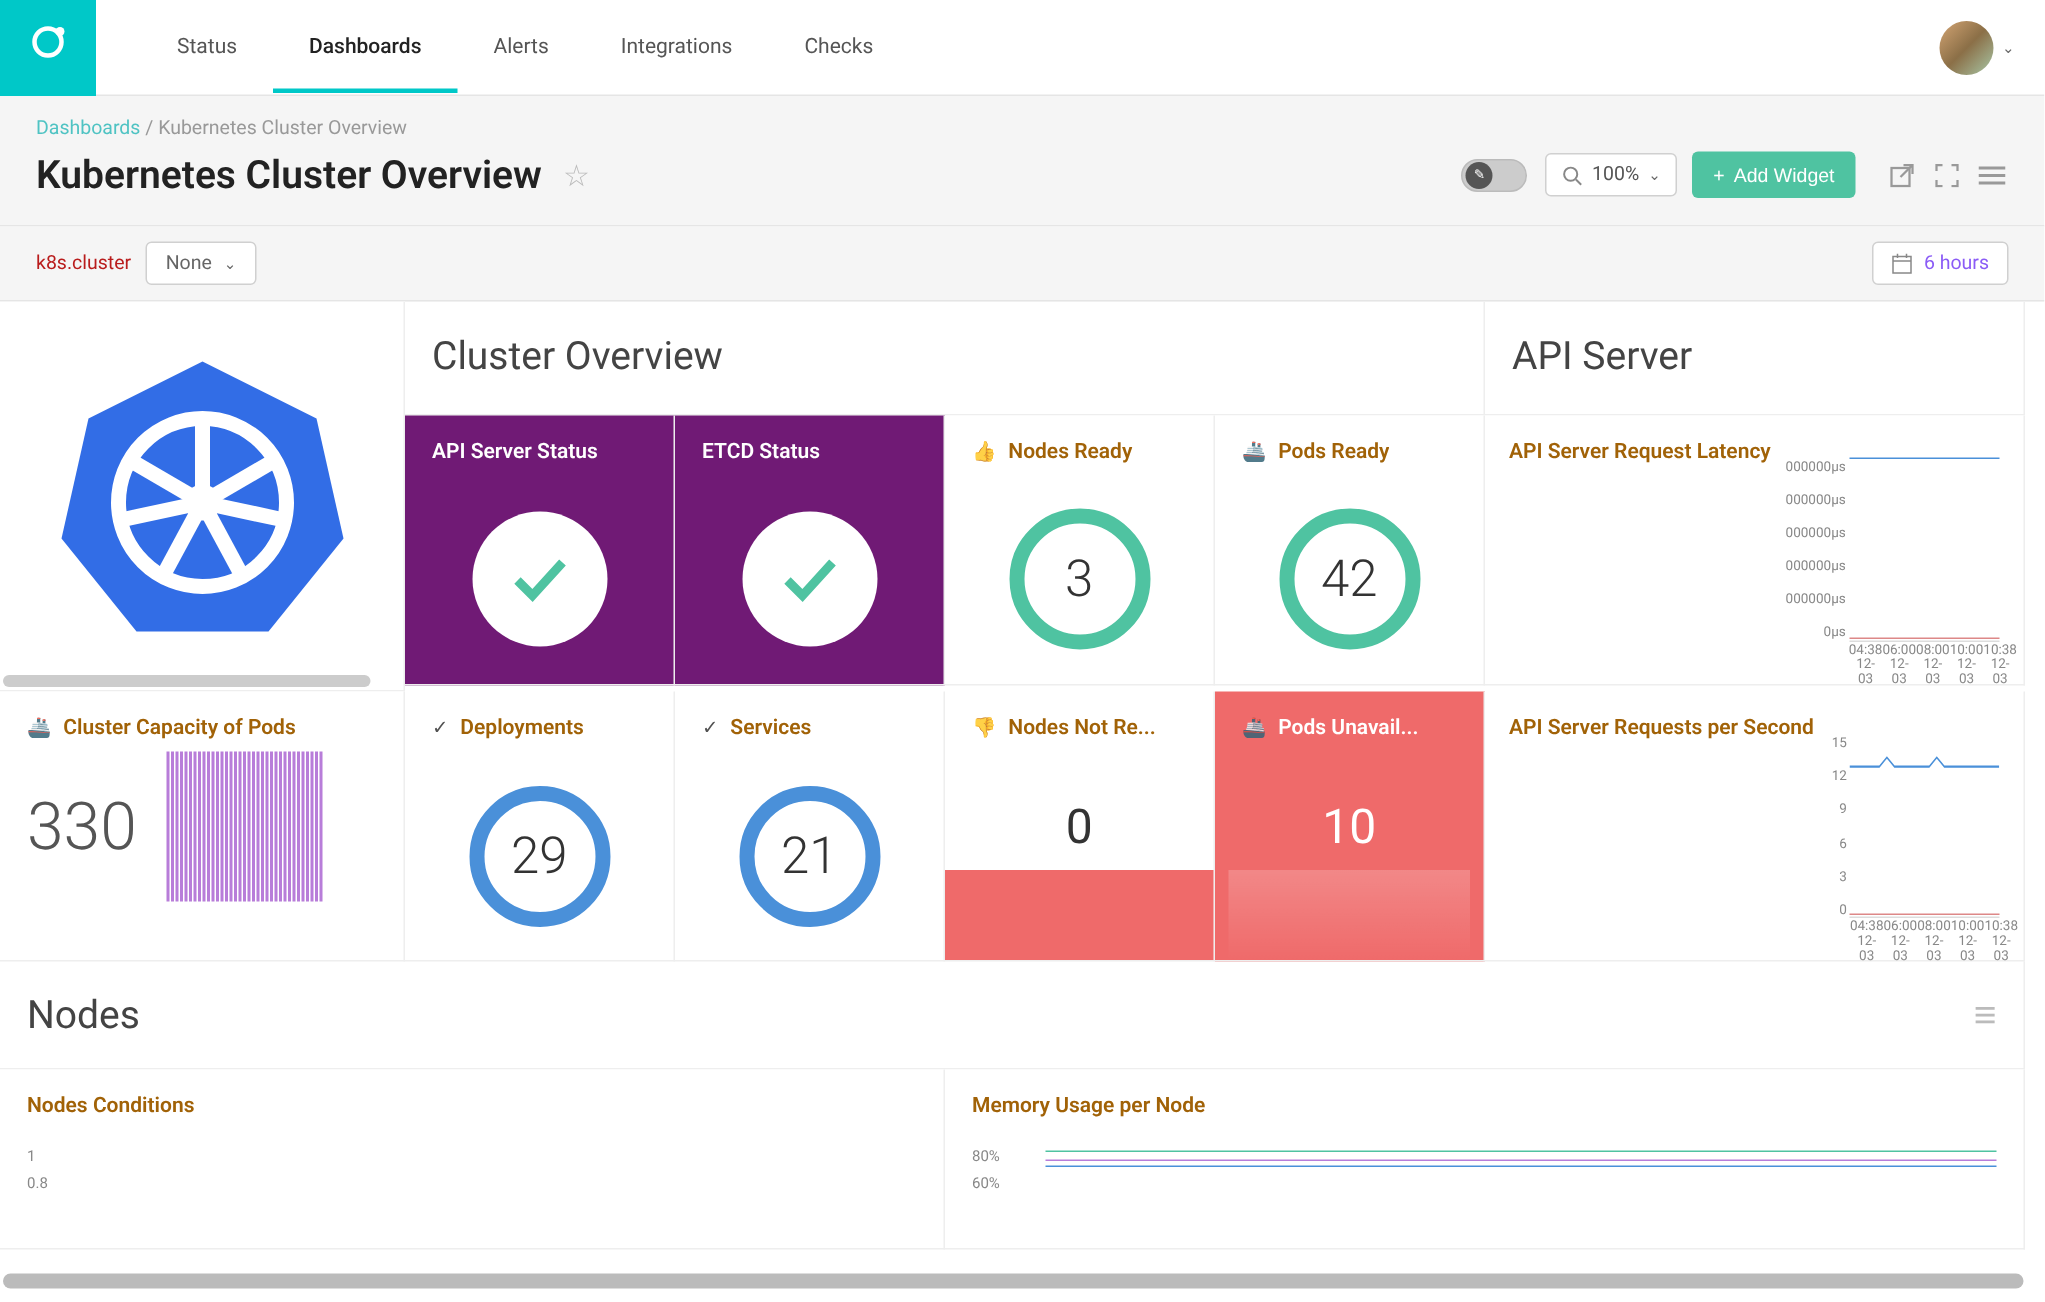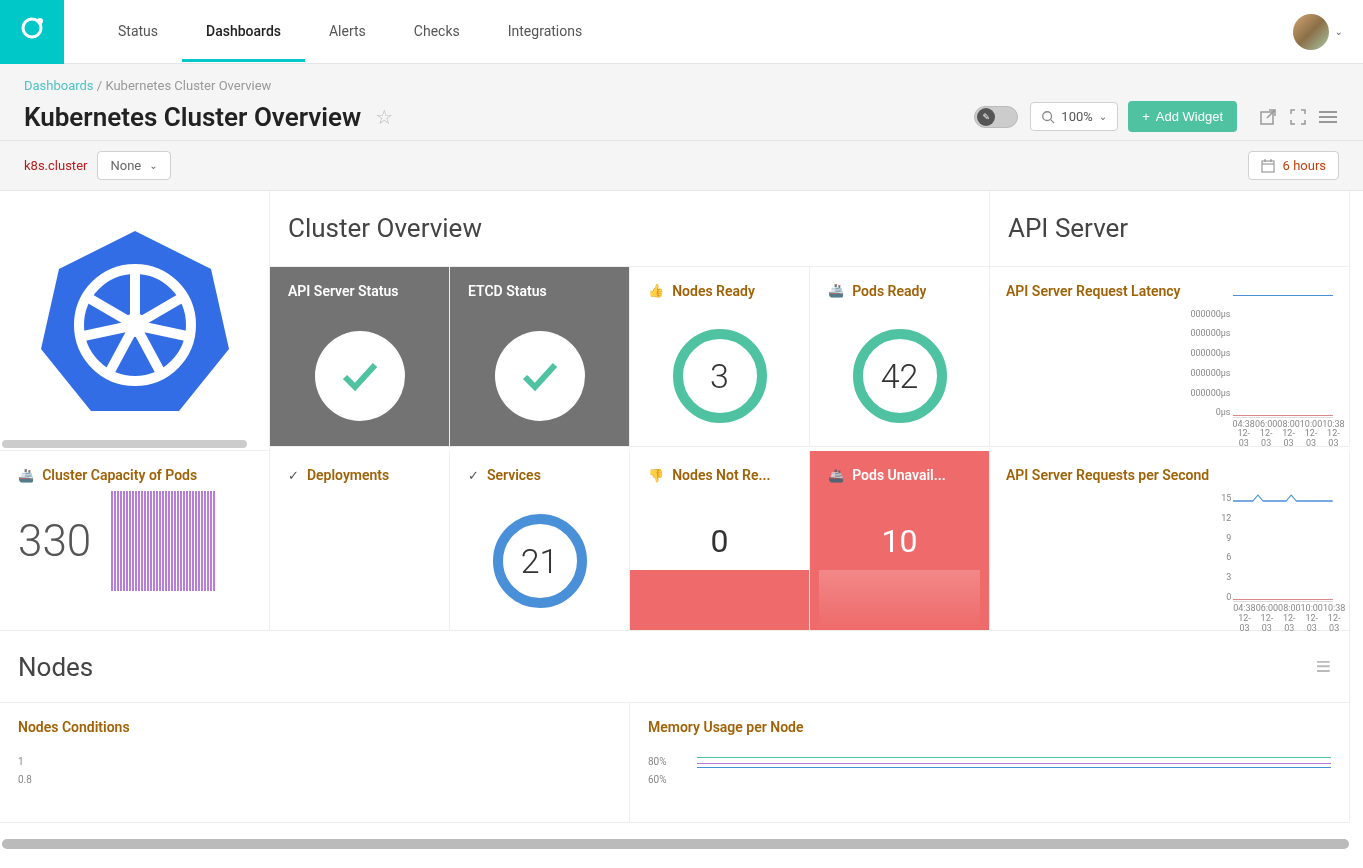--- a/index.html
+++ b/index.html
@@ -11,48 +11,48 @@
 .logo svg { width: 32px; height: 32px; }
 .nav-items { display: flex; gap: 0; margin-left: 30px; }
 .nav-item { padding: 22px 24px 20px; color: #555; font-size: 14px; cursor: pointer; border-bottom: 3px solid transparent; }
 .nav-item.active { color: #222; font-weight: 500; border-bottom-color: #00c8c8; }
 .nav-spacer { flex: 1; }
 .avatar { width: 36px; height: 36px; border-radius: 50%; background: linear-gradient(135deg,#d4a574 0%,#8b6f47 50%,#a8c8a8 100%); margin-right: 6px; }
 .avatar-wrap { display: flex; align-items: center; margin-right: 20px; cursor: pointer; }
 .chev { font-size: 10px; color: #666; }
 
 
-.header { background: #f5f5f5; border-bottom: 1px solid #e5e5e5; padding: 14px 24px 8px; }
+.header { background: #f5f5f5; border-bottom: 1px solid #e5e5e5; padding: 14px 24px 18px; }
 .breadcrumb { font-size: 13px; color: #999; margin-bottom: 8px; }
 .breadcrumb a { color: #4fc3c3; text-decoration: none; }
 .title-row { display: flex; align-items: center; }
 .page-title { font-size: 26px; font-weight: 600; color: #222; }
 .star { margin-left: 14px; color: #bbb; font-size: 20px; cursor: pointer; }
 .title-spacer { flex: 1; }
 .toggle { width: 44px; height: 22px; background: #ccc; border-radius: 11px; position: relative; margin-right: 12px; border:1px solid #bbb; display:flex; align-items:center; }
 .toggle-knob { width: 18px; height: 18px; background: #555; border-radius: 50%; position: absolute; left: 2px; display:flex; align-items:center; justify-content:center; color:#fff; font-size:9px; }
 .zoom-sel { border: 1px solid #d0d0d0; border-radius: 4px; padding: 6px 10px; font-size: 13px; color: #555; background: #fff; display: flex; align-items: center; gap: 6px; margin-right: 10px; }
 .zoom-sel svg { width:14px; height:14px; }
 .add-widget { background: #4fc3a1; color: #fff; border: none; border-radius: 4px; padding: 8px 14px; font-size: 13px; display: flex; align-items: center; gap: 6px; cursor: pointer; margin-right: 12px; }
 .icon-btn { width: 22px; height: 22px; color: #999; cursor: pointer; margin-left: 8px; display:flex; align-items:center; justify-content:center; }
 
 
 .filter-bar { background: #f5f5f5; border-bottom: 1px solid #e5e5e5; padding: 10px 24px; display: flex; align-items: center; }
 .filter-label { font-size: 13px; color: #b91c1c; margin-right: 10px; }
 .filter-sel { border: 1px solid #d0d0d0; border-radius: 4px; padding: 6px 12px; font-size: 13px; color: #666; background: #fff; display: flex; align-items: center; gap: 8px; }
 .filter-spacer { flex: 1; }
-.time-sel { border: 1px solid #d0d0d0; border-radius: 4px; padding: 6px 12px; font-size: 13px; color: #c2410c; background: #fff; display: flex; align-items: center; gap: 8px; }
+.time-sel { border: 1px solid #d0d0d0; border-radius: 4px; padding: 6px 12px; font-size: 13px; color: #8b5cf6; background: #fff; display: flex; align-items: center; gap: 8px; }
 
 
 .dash { position: relative; height: 660px; overflow-y: auto; }
 .scroll-indicator-h { position:absolute; left:2px; bottom:2px; width:245px; height:8px; background:#ccc; border-radius:4px; }
 
 .grid { display: grid; grid-template-columns: 270px 180px 180px 180px 180px 360px; grid-auto-rows: auto; gap: 0; }
 .cell { border-right: 1px solid #eee; border-bottom: 1px solid #eee; background: #fff; position: relative; }
-.cell.green { background: #737373; color: #fff; }
+.cell.green { background: #701a75; color: #fff; }
 .cell.red { background: #ef6a6a; color: #fff; }
 .cell-title { font-size: 14px; font-weight: 600; color: #a16207; white-space:nowrap; overflow:hidden; text-overflow:ellipsis; }
 .cell.green .cell-title, .cell.red .cell-title { color: #fff; }
 
 .k8s-logo-cell { height: 260px; display:flex; align-items:center; justify-content:center; position:relative; }
 .k8s-logo { width: 200px; height: 200px; }
 
 .section-title { font-size: 26px; font-weight: 400; color: #444; padding: 20px 18px; grid-column: span 4; border-bottom:1px solid #eee; border-right:1px solid #eee; display:flex; align-items:center; }
 .section-title.wide6 { grid-column: 1 / -1; }
 .section-title .menu-dots { margin-left:auto; color:#bbb; }
@@ -71,21 +71,21 @@
 .spark-bars span { width:2px; background:#b87dd9; height:100%; }
 .bar-fill { height:60px; background:#ef6a6a; margin:0; }
 .bar-fill.light { background:linear-gradient(#fff3,#fff0),#ef6a6a; }
 .red .stat-body { flex-direction:column; justify-content:flex-end; }
 .red .num-above { font-size:32px; color:#fff; margin-bottom:10px; }
 .num-above { font-size:32px; color:#333; margin-bottom:10px; }
 .stat-body.col { flex-direction:column; justify-content:flex-end; padding:0; }
 
 .chart-cell { height: 180px; display:flex; flex-direction:row; padding:16px 16px 8px; }
 .mini-chart { flex:1; position:relative; margin-top:10px; }
-.y-axis { position:absolute; left:0; top:16px; bottom:20px; width:50px; display:flex; flex-direction:column; justify-content:space-between; font-size:9px; color:#888; text-align:right; }
+.y-axis { position:absolute; left:0; top:4px; bottom:20px; width:50px; display:flex; flex-direction:column; justify-content:space-between; font-size:9px; color:#888; text-align:right; }
 .y-axis.narrow { width:22px; }
 .plot { position:absolute; left:52px; right:0; top:0; bottom:20px; border-bottom:1px solid #ddd; }
 .plot.narrow { left:24px; }
 .x-axis { position:absolute; left:52px; right:0; bottom:0; height:18px; display:flex; justify-content:space-between; font-size:9px; color:#888; }
 .x-axis.narrow { left:24px; }
 .x-tick { text-align:center; line-height:1.1; }
 .line-top { position:absolute; top:2px; left:0; right:0; height:1px; background:#4a90d9; }
 .line-bot { position:absolute; bottom:1px; left:0; right:0; height:1px; background:#d88; }
 .line-mid { position:absolute; top:14px; left:0; right:0; height:2px; }
 .line-mid svg { width:100%; height:20px; }
@@ -107,22 +107,22 @@
   <div class="logo">
     <svg viewBox="0 0 32 32">
         <circle cx="16" cy="12" r="9" fill="none" stroke="#fff" stroke-width="3"></circle>
         <circle cx="24" cy="5" r="3" fill="#fff"></circle>
       </svg>
   </div>
   <div class="nav-items">
     <div class="nav-item">Status</div>
     <div class="nav-item active">Dashboards</div>
     <div class="nav-item">Alerts</div>
+    <div class="nav-item">Integrations</div>
     <div class="nav-item">Checks</div>
-    <div class="nav-item">Integrations</div>
   </div>
   <div class="nav-spacer"></div>
   <div class="avatar-wrap">
     <div class="avatar"></div>
     <span class="chev">⌄</span>
   </div>
 </div>
 
 <div class="header">
   <div class="breadcrumb">
@@ -323,20 +323,23 @@
             <span></span>
             <span></span>
           </div>
     </div>
   </div>
   <div class="cell stat-cell">
     <div class="stat-title-row">
           <span class="stat-icon">✓</span>
           <span class="cell-title">Deployments</span>
         </div>
+    <div class="stat-body">
+          <div class="ring blue">29</div>
+        </div>
   </div>
   <div class="cell stat-cell">
     <div class="stat-title-row">
           <span class="stat-icon">✓</span>
           <span class="cell-title">Services</span>
         </div>
     <div class="stat-body">
           <div class="ring blue">21</div>
         </div>
   </div>

